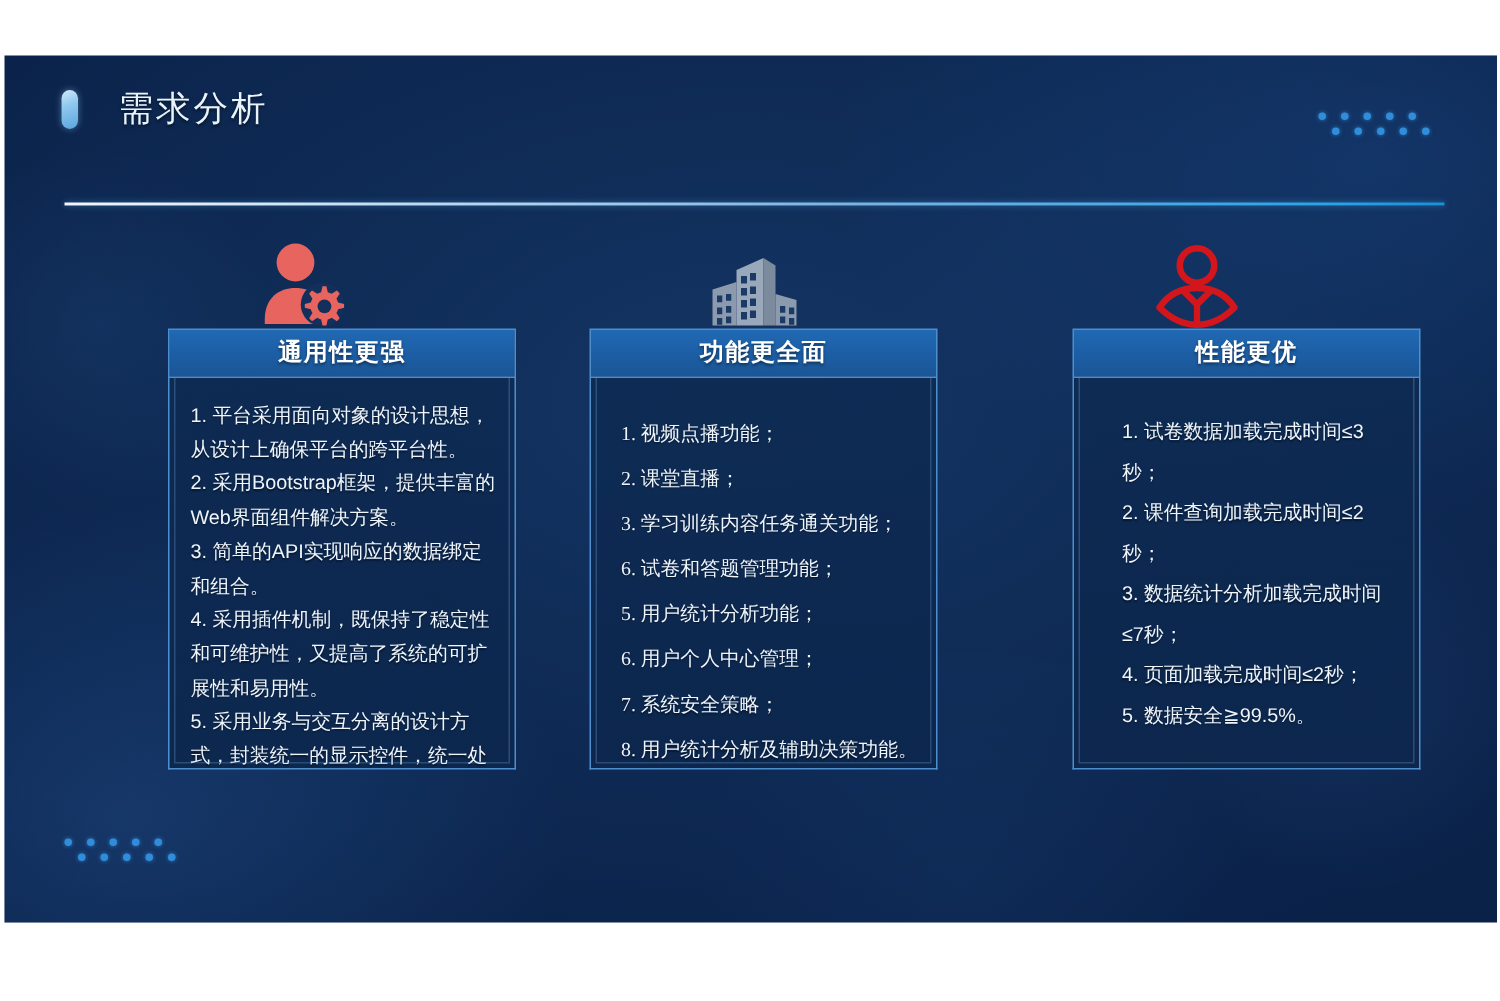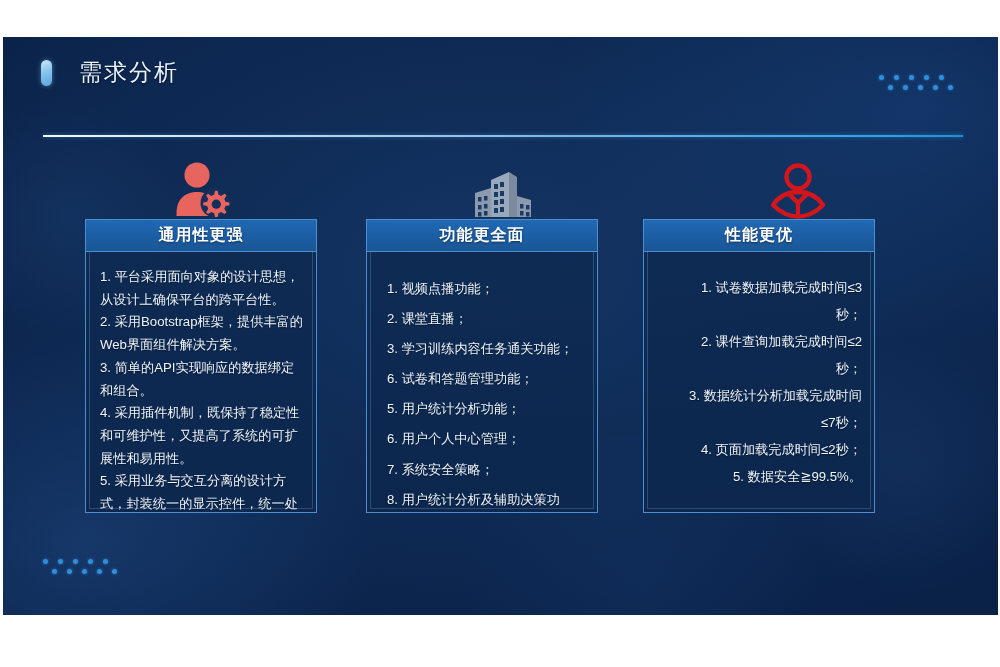--- a/index.html
+++ b/index.html
@@ -144,24 +144,25 @@
     left: 0;
     top: 182px;
     width: 995px;
     height: 300px;
   }
   .card {
     position: absolute;
     width: 232px;
     top: 0;
     height: 294px;
+    margin-left: 27px;
   }
   .card.c1 { left: 82px; }
   .card.c2 { left: 363px; }
-  .card.c3 { left: 640px; text-align: right; }
+  .card.c3 { left: 685px; }
 
   .card-head {
     position: relative;
     height: 33px;
     background: linear-gradient(180deg, #2069b4 0%, #1c5da3 55%, #1a5696 100%);
     border: 1px solid #4d8fce;
     box-sizing: border-box;
     display: flex;
     align-items: center;
     justify-content: center;
@@ -194,21 +195,21 @@
     margin: 0;
     color: #eef5fc;
     font-size: 13.2px;
     line-height: 1.72;
     text-shadow: 0 1px 1px rgba(0,0,0,0.45);
   }
   .card-body.spaced p {
     line-height: 2.28;
     font-size: 13.2px;
   }
-  .card-body.spaced { padding-top: 22px; padding-left: 20px; }
+  .card-body.spaced { padding-top: 22px; padding-left: 20px; font-family: Liberation Serif, serif; }
   .card.c3 .card-body { padding-top: 22px; padding-left: 32px; }
   .card.c3 .card-body p { line-height: 2.05; }
 </style>
 </head>
 <body>
 
 <div class="slide-wrap">
   <div class="slide">
 
     <div class="blob blob-a"></div>

